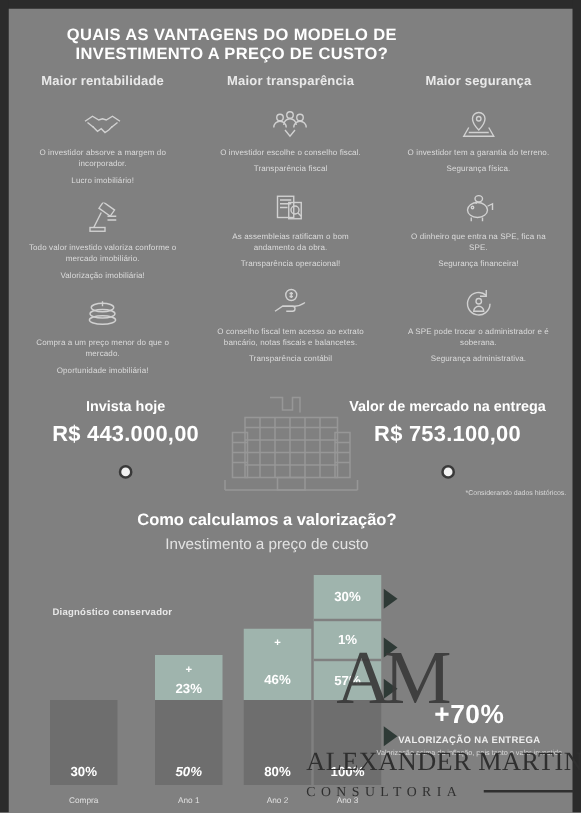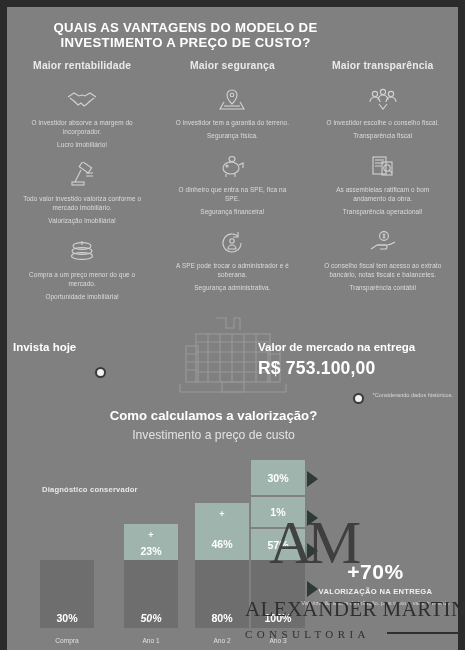--- a/index.html
+++ b/index.html
@@ -39,21 +39,21 @@
   .ico { height:30px; display:flex; align-items:center; justify-content:center; opacity:.8; }
   .ico svg { display:block; }
   .item p {
     font-size:6.4px; line-height:9px; color:#dcdcdc; padding:0 14px;
     margin-top:3px; letter-spacing:.1px;
   }
   .item p.tag { margin-top:4px; }
 
   
   .values { position:absolute; top:310px; left:7px; width:451px; height:85px; }
-  .val-block { position:absolute; text-align:left;margin-top:21px; }
+  .val-block { position:absolute; text-align:center; }
   .val-left { left:6px; top:10px; width:175px; }
   .val-right { right:0px; top:10px; width:200px; }
   .val-label { font-size:11.5px; font-weight:bold; color:#ffffff; }
   .val-amount { font-size:17.5px; font-weight:bold; color:#ffffff; margin-top:5px; letter-spacing:.2px; }
   .dot { width:7px; height:7px; border-radius:50%; background:#f2f2f2; margin:16px auto 0;
          box-shadow:0 0 0 2px rgba(45,45,45,.85); }
   .building { position:absolute; left:50%; top:2px; transform:translateX(-50%); opacity:.18; }
   .footnote { position:absolute; right:5px; top:82px; font-size:5.6px; color:#d8d8d8; }
 
   
@@ -168,65 +168,20 @@
             <ellipse cx="14" cy="17" rx="10.5" ry="3.4"></ellipse>
             <path d="M14 2 v4"></path>
           </svg>
         </div>
         <p>Compra a um preço menor do que o mercado.</p>
         <p class="tag">Oportunidade imobiliária!</p>
       </div>
     </div>
 
     <div class="col">
-      <div class="col-title">Maior segurança</div>
-
-      <div class="item">
-        <div class="ico">
-          <svg width="28" height="26" viewBox="0 0 28 26" fill="none" stroke="#e6e6e6" stroke-width="1.1">
-            <path d="M14 3 a5 5 0 0 1 5 5 c0 4-5 9-5 9 s-5-5-5-9 a5 5 0 0 1 5-5z"></path>
-            <circle cx="14" cy="8" r="1.8"></circle>
-            <path d="M6 15 L2 22 h24 L22 15"></path>
-            <path d="M6 19 h16"></path>
-          </svg>
-        </div>
-        <p>O investidor tem a garantia do terreno.</p>
-        <p class="tag">Segurança física.</p>
-      </div>
-
-      <div class="item">
-        <div class="ico">
-          <svg width="30" height="26" viewBox="0 0 30 26" fill="none" stroke="#e6e6e6" stroke-width="1.1">
-            <path d="M6 14 a8 6 0 0 1 16 0 a8 6 0 0 1 -16 0z"></path>
-            <path d="M22 11 l4-2 v5"></path>
-            <circle cx="10" cy="12" r="1"></circle>
-            <path d="M9 20 v3 M18 20 v3"></path>
-            <ellipse cx="15" cy="5" rx="3" ry="2.5"></ellipse>
-            <path d="M13 7 v2"></path>
-          </svg>
-        </div>
-        <p>O dinheiro que entra na SPE, fica na SPE.</p>
-        <p class="tag">Segurança financeira!</p>
-      </div>
-
-      <div class="item">
-        <div class="ico">
-          <svg width="26" height="26" viewBox="0 0 26 26" fill="none" stroke="#e6e6e6" stroke-width="1.1">
-            <path d="M22 13 a9 9 0 1 1 -3-6.7"></path>
-            <path d="M19 2 v5 h-5"></path>
-            <circle cx="13" cy="11" r="2.2"></circle>
-            <path d="M9 19 a4 4 0 0 1 8 0z"></path>
-          </svg>
-        </div>
-        <p>A SPE pode trocar o administrador e é soberana.</p>
-        <p class="tag">Segurança administrativa.</p>
-      </div>
-    </div>
-
-    <div class="col">
       <div class="col-title">Maior transparência</div>
 
       <div class="item">
         <div class="ico">
           <svg width="32" height="24" viewBox="0 0 32 24" fill="none" stroke="#e6e6e6" stroke-width="1.1">
             <circle cx="8" cy="6" r="2.6"></circle>
               <circle cx="16" cy="4" r="2.6"></circle>
               <circle cx="24" cy="6" r="2.6"></circle>
             <path d="M3 14 a5 5 0 0 1 10 0"></path>
             <path d="M11 12 a5 5 0 0 1 10 0"></path>
@@ -256,20 +211,65 @@
         <div class="ico">
           <svg width="30" height="26" viewBox="0 0 30 26" fill="none" stroke="#e6e6e6" stroke-width="1.1">
             <circle cx="16" cy="6" r="4.4"></circle>
             <path d="M16 3.6 v4.8 M14.6 4.8 h2.8 M14.6 7.2 h2.8"></path>
             <path d="M3 19 l6-4 h8 a2 2 0 0 1 0 4 h-5"></path>
             <path d="M9 15 l10 0 c4 0 6-2 8-3"></path>
           </svg>
         </div>
         <p>O conselho fiscal tem acesso ao extrato bancário, notas fiscais e balancetes.</p>
         <p class="tag">Transparência contábil</p>
+      </div>
+    </div>
+
+    <div class="col">
+      <div class="col-title">Maior segurança</div>
+
+      <div class="item">
+        <div class="ico">
+          <svg width="28" height="26" viewBox="0 0 28 26" fill="none" stroke="#e6e6e6" stroke-width="1.1">
+            <path d="M14 3 a5 5 0 0 1 5 5 c0 4-5 9-5 9 s-5-5-5-9 a5 5 0 0 1 5-5z"></path>
+            <circle cx="14" cy="8" r="1.8"></circle>
+            <path d="M6 15 L2 22 h24 L22 15"></path>
+            <path d="M6 19 h16"></path>
+          </svg>
+        </div>
+        <p>O investidor tem a garantia do terreno.</p>
+        <p class="tag">Segurança física.</p>
+      </div>
+
+      <div class="item">
+        <div class="ico">
+          <svg width="30" height="26" viewBox="0 0 30 26" fill="none" stroke="#e6e6e6" stroke-width="1.1">
+            <path d="M6 14 a8 6 0 0 1 16 0 a8 6 0 0 1 -16 0z"></path>
+            <path d="M22 11 l4-2 v5"></path>
+            <circle cx="10" cy="12" r="1"></circle>
+            <path d="M9 20 v3 M18 20 v3"></path>
+            <ellipse cx="15" cy="5" rx="3" ry="2.5"></ellipse>
+            <path d="M13 7 v2"></path>
+          </svg>
+        </div>
+        <p>O dinheiro que entra na SPE, fica na SPE.</p>
+        <p class="tag">Segurança financeira!</p>
+      </div>
+
+      <div class="item">
+        <div class="ico">
+          <svg width="26" height="26" viewBox="0 0 26 26" fill="none" stroke="#e6e6e6" stroke-width="1.1">
+            <path d="M22 13 a9 9 0 1 1 -3-6.7"></path>
+            <path d="M19 2 v5 h-5"></path>
+            <circle cx="13" cy="11" r="2.2"></circle>
+            <path d="M9 19 a4 4 0 0 1 8 0z"></path>
+          </svg>
+        </div>
+        <p>A SPE pode trocar o administrador e é soberana.</p>
+        <p class="tag">Segurança administrativa.</p>
       </div>
     </div>
   </div>
 
   <div class="values">
 
     <div class="building">
       <svg width="118" height="92" viewBox="0 0 118 92" fill="none" stroke="#ffffff" stroke-width="1.2">
         <path d="M42 6 h10 v10 h8 V6 h6 v12"></path>
         <rect x="22" y="22" width="74" height="48"></rect>
@@ -279,20 +279,21 @@
         <rect x="94" y="34" width="12" height="36"></rect>
         <path d="M12 42 h12 M12 50 h12 M12 58 h12 M94 42 h12 M94 50 h12 M94 58 h12"></path>
         <path d="M48 70 h22 v10 h-22z"></path>
         <path d="M6 80 h106"></path>
         <path d="M6 72 v8 M112 72 v8"></path>
       </svg>
     </div>
 
     <div class="val-block val-left">
       <div class="val-label">Invista hoje</div>
+      <div class="val-amount">R$ 443.000,00</div>
       <div class="dot"></div>
     </div>
 
     <div class="val-block val-right">
       <div class="val-label">Valor de mercado na entrega</div>
       <div class="val-amount">R$ 753.100,00</div>
       <div class="dot"></div>
     </div>
 
     <div class="footnote">*Considerando dados históricos.</div>

